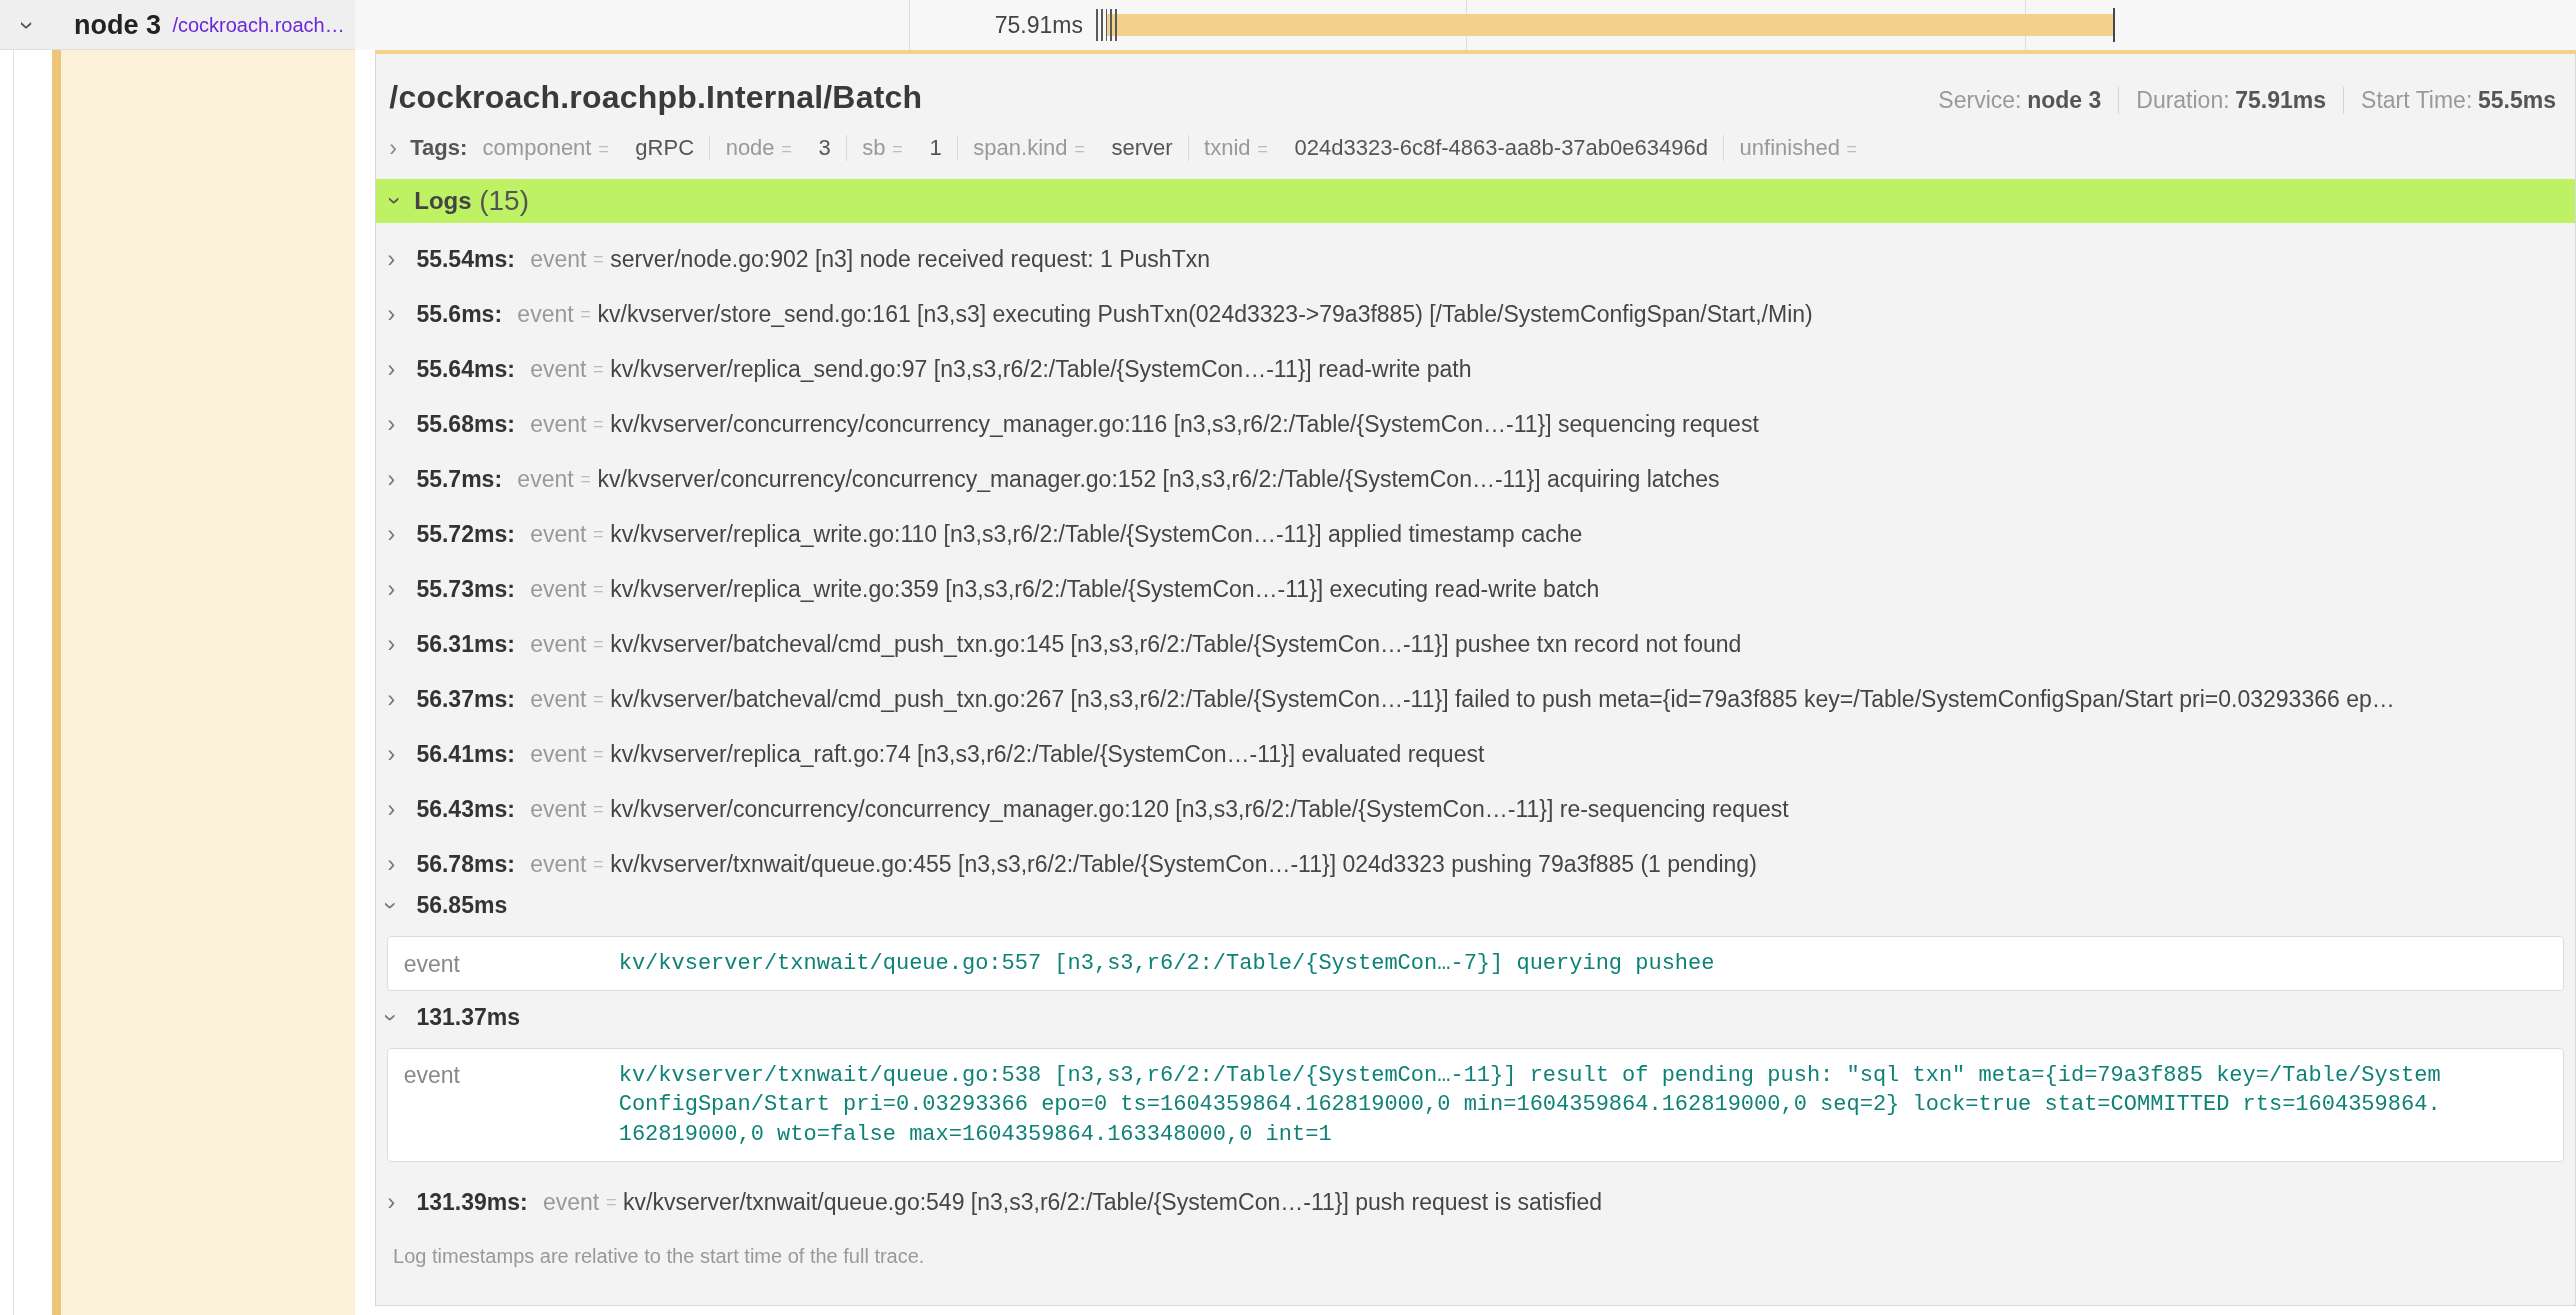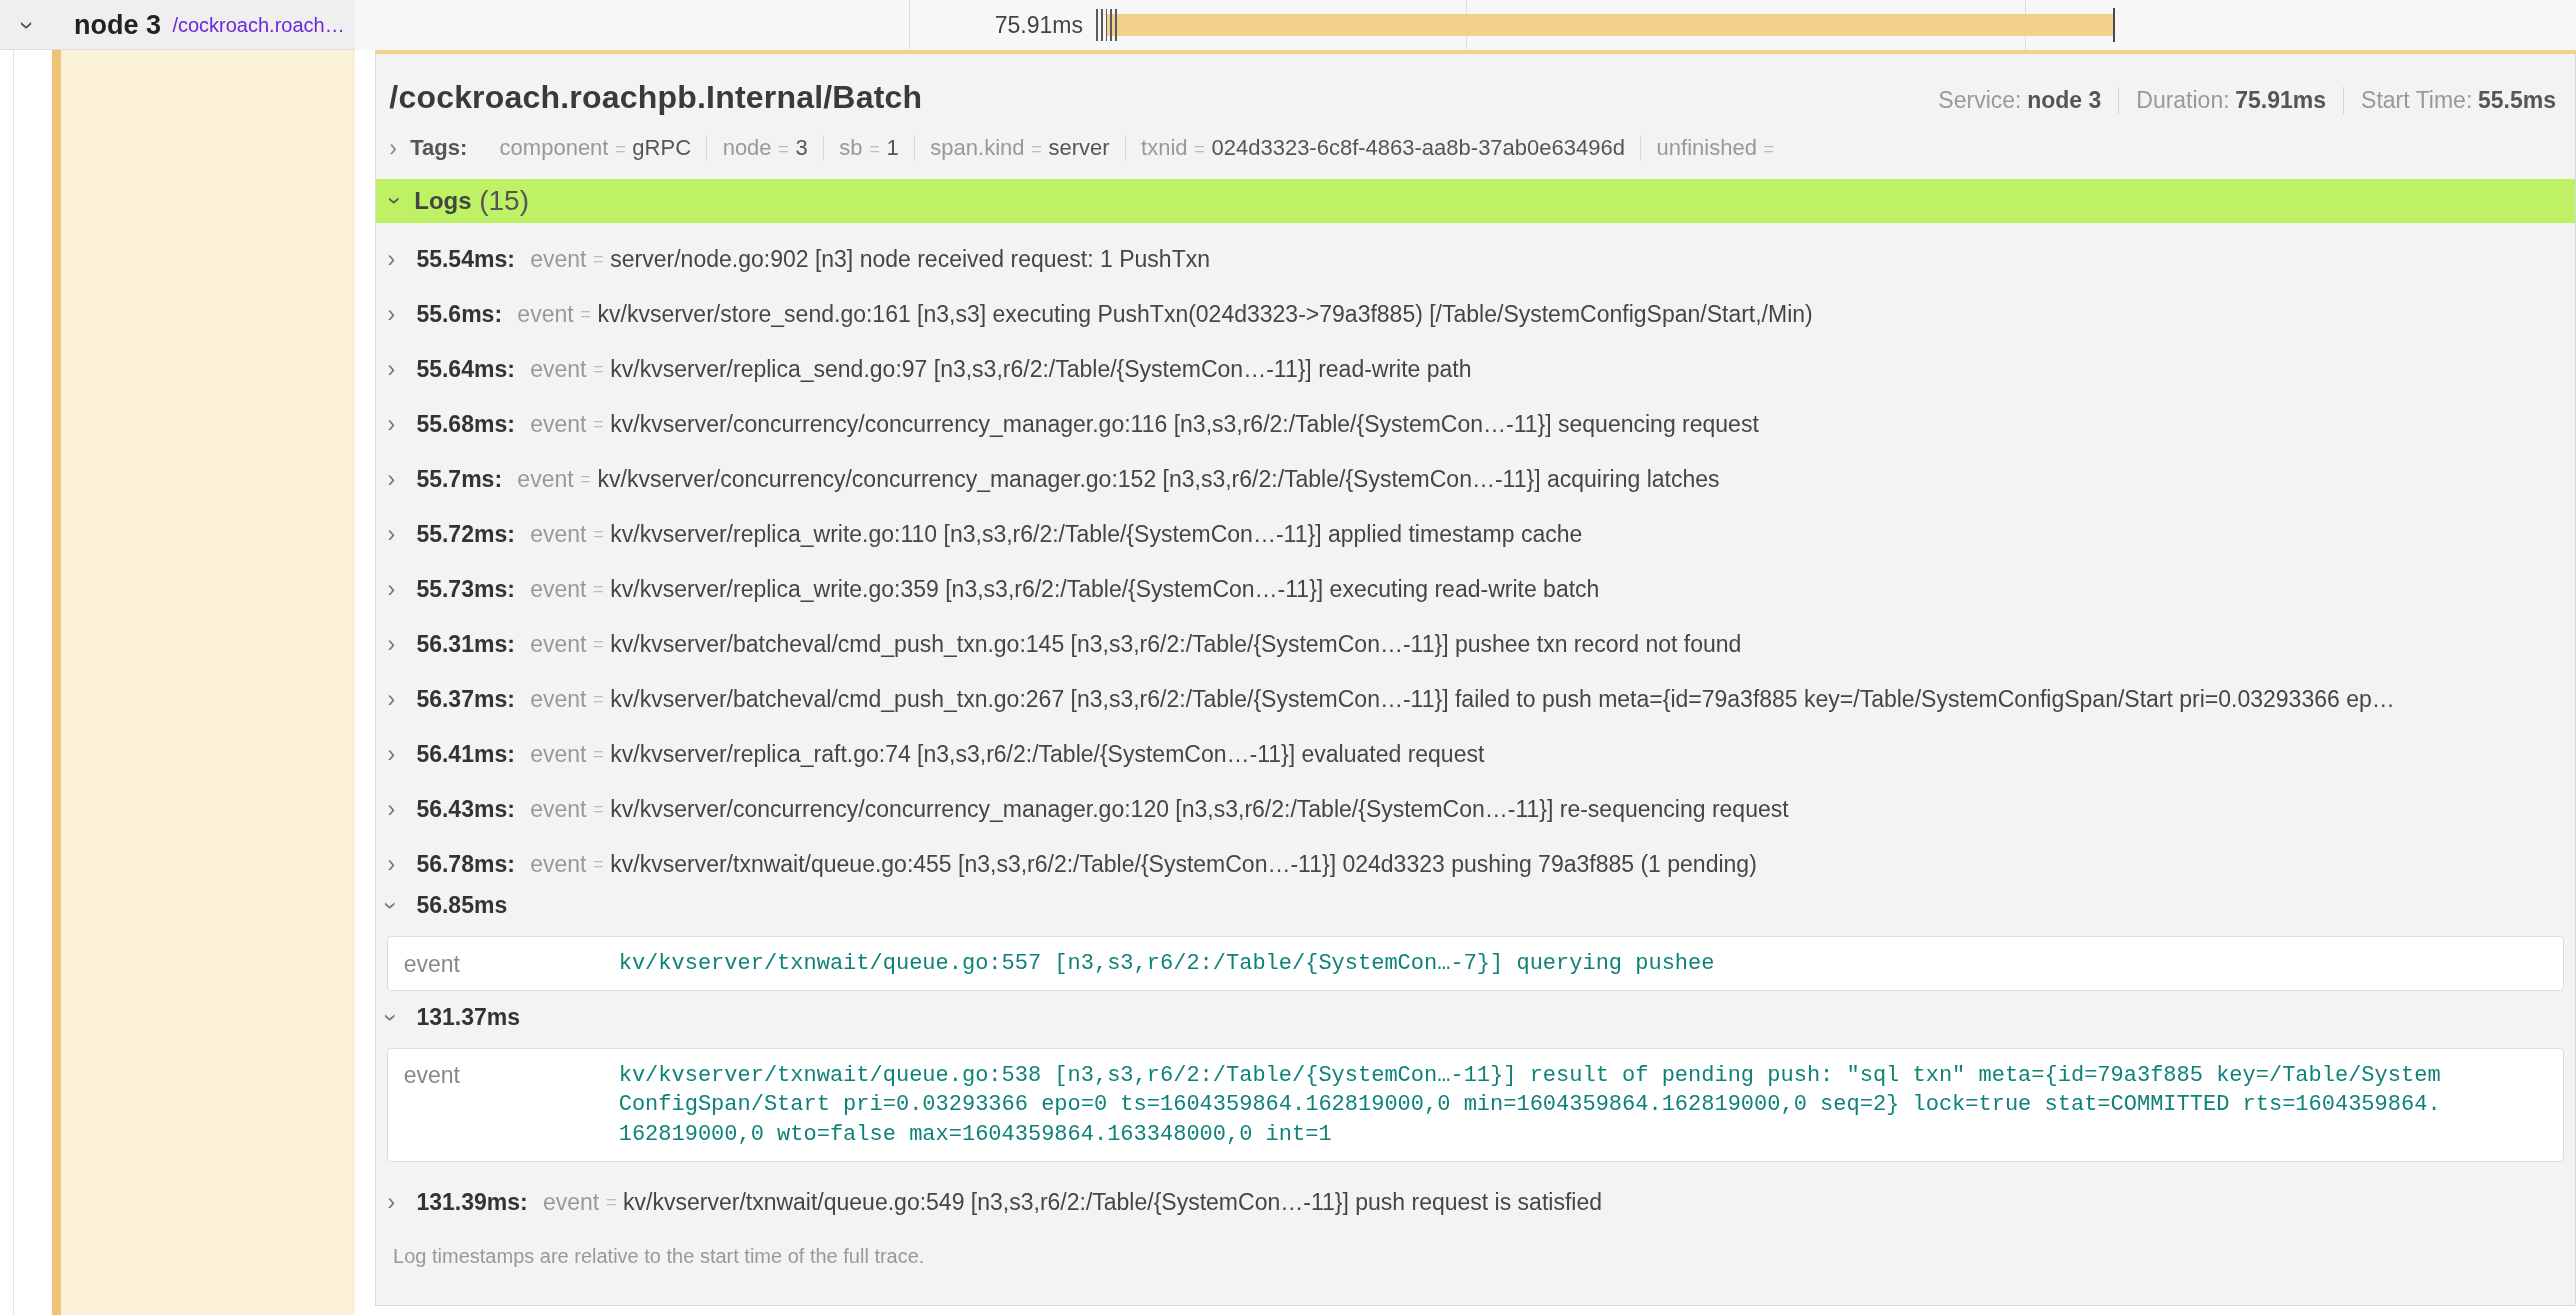--- a/index.html
+++ b/index.html
@@ -40,26 +40,26 @@
   .title-row { display:flex; justify-content:space-between; align-items:baseline; padding:25px 19px 7.6px 13.3px; }
   .span-title { font-size:32px; font-weight:bold; color:#3a3a3a; letter-spacing:0.2px; }
   .meta { display:flex; align-items:baseline; }
   .meta-item { font-size:23px; color:#999; padding:0 17px; }
   .meta-item + .meta-item { border-left:1px solid #d4d4d4; }
   .meta-item:last-child { padding-right:0; }
   .meta-item b { color:#555; margin-left:5.7px; }
 
   .tags-row { display:flex; align-items:center; padding:11.4px 13.3px 17px 13.3px; font-size:22px; }
   .tags-chev { color:#888; font-size:23px; margin-right:13.3px; }
-  .tags-label { font-weight:bold; color:#555; margin-right:17px; }
+  .tags-label { font-weight:bold; color:#555; }
   .tag { display:flex; align-items:baseline; padding:0 15.3px; white-space:nowrap; }
   .tag + .tag { border-left:1px solid #d8d8d8; }
   .tag .k { color:#999; }
   .eq { color:#bbb; font-size:18px; margin:0 6.7px; }
-  .tag .v { color:#555; }
+  .tag .v { color:#555;margin-left:20px; }
 
   .logs-header { height:44px; background:#bef264; display:flex; align-items:center; padding-left:15.3px; cursor:pointer; }
   .logs-header .chev { font-size:23px; color:#555; margin-right:15.3px; }
   .logs-title { font-size:24px; font-weight:bold; color:#444; }
   .logs-count { font-size:28px; color:#555; margin-left:7.6px; }
 
   .logs-body { margin:0 11.4px; padding-top:9.5px; }
   .log-row { height:55px; display:flex; align-items:center; font-size:23px; min-width:0; cursor:pointer; }
   .chev { color:#777; }
   .log-row .chev { font-size:23px; width:29px; flex:0 0 29px; }

